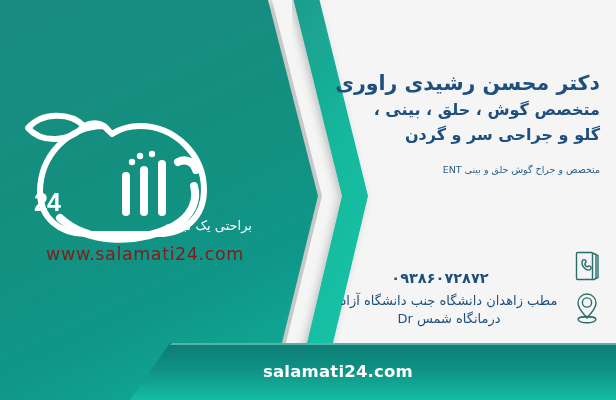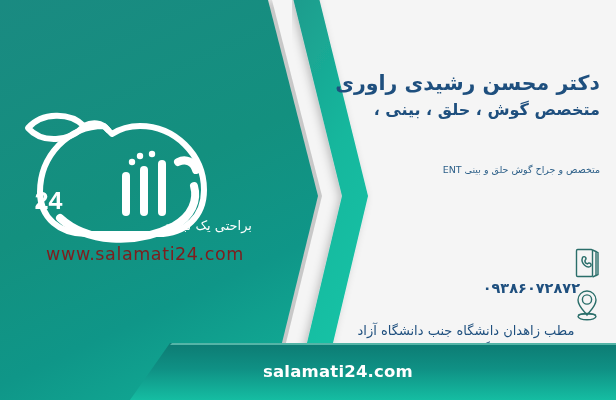--- a/index.html
+++ b/index.html
@@ -83,21 +83,21 @@
     top: 118px;
     color: #ffffff;
     font-size: 13px;
     letter-spacing: 1px;
     direction: rtl;
   }
   .logo-badge24 {
     position: absolute;
     left: 26px;
     top: 88px;
-    font-family: Liberation Mono, monospace;
+    font-family: Liberation Sans, sans-serif;
     font-size: 25px;
     font-weight: bold;
     color: #ffffff;
     direction: ltr;
     letter-spacing: -1px;
   }
 
   
   .content {
     position: absolute;
@@ -146,22 +146,22 @@
     color: #2c5f88;
     font-size: 9.5px;
     direction: rtl;
     margin-top: 26px;
   }
 
   
   .contact-row {
     position: absolute;
     display: flex;
-    flex-direction: column;
-    align-items: flex-start;
+    flex-direction: row;
+    align-items: flex-end;
     justify-content: flex-start;
     direction: rtl;
   }
   .row-phone { right: 12px; top: 246px; width: 274px; }
   .row-address { right: 12px; top: 288px; width: 274px; }
 
   .contact-icon {
     width: 34px;
     height: 40px;
     flex: 0 0 34px;
@@ -296,20 +296,21 @@
     <div class="logo-tagline">براحتی یک لبخند</div>
     <div class="logo-url">www.salamati24.com</div>
   </div>
 
   <div class="content">
 
     <div class="doctor-name">دکتر محسن  رشیدی راوری</div>
 
     <div class="specialty">
       <span>متخصص گوش ، حلق ، بینی ،</span>
+      <span class="specialty-line2">گلو و جراحی سر و گردن</span>
     </div>
 
     <div class="specialty-sub">متخصص و جراح گوش حلق و بینی ENT</div>
 
     <div class="contact-row row-phone">
       <div class="contact-icon">
         <svg width="26" height="32" viewBox="0 0 26 32" xmlns="http://www.w3.org/2000/svg" aria-hidden="true">
           <g fill="none" stroke="#2a6e6a" stroke-width="1.4">
             <rect x="2.5" y="2.5" width="16" height="27" rx="1.2"></rect>
             <path d="M 18.5 3 L 22 4.5 L 22 28.5 L 18.5 30"></path>

